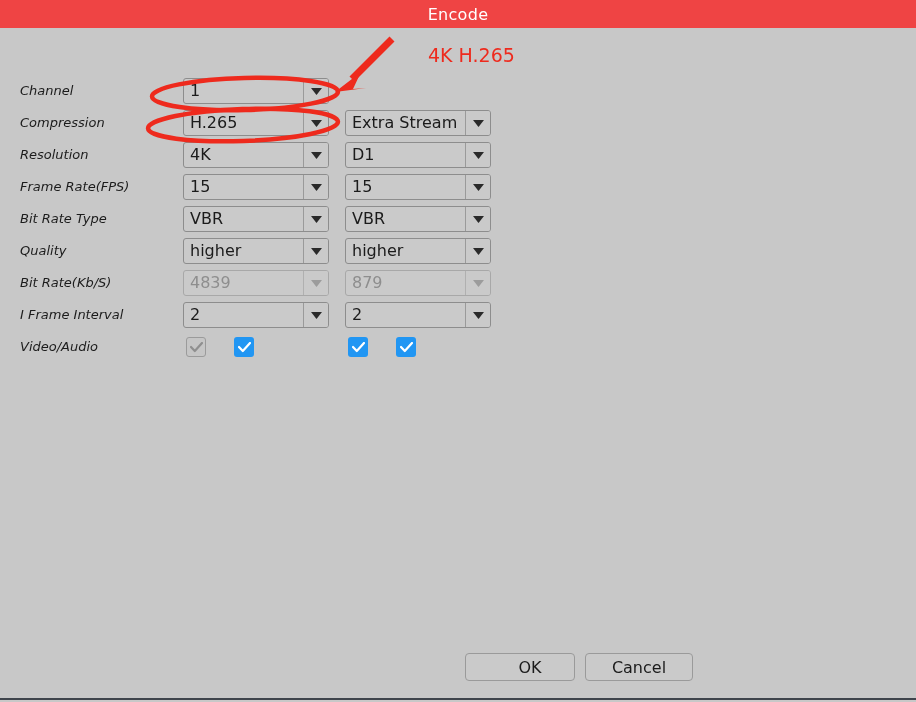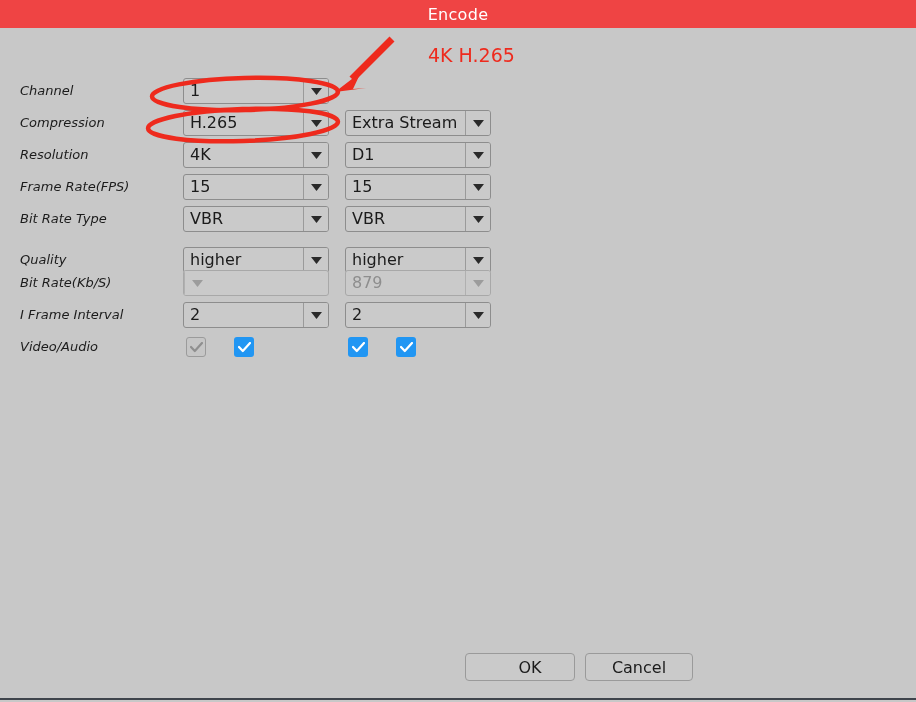--- a/index.html
+++ b/index.html
@@ -253,21 +253,21 @@
         </div>
         <div class="combo col-extra">
           <div class="combo-value">VBR</div>
           <div class="combo-arrow">
             <svg width="11" height="7" viewBox="0 0 11 7" aria-hidden="true">
               <polygon points="0,0 11,0 5.5,7" fill="#2a2a2a"></polygon>
             </svg>
           </div>
         </div>
       </div>
-      <div class="form-row" style="top: 219px;">
+      <div class="form-row" style="top: 210px;">
         <div class="row-label">Quality</div>
         <div class="combo col-main">
           <div class="combo-value">higher</div>
           <div class="combo-arrow">
             <svg width="11" height="7" viewBox="0 0 11 7" aria-hidden="true">
               <polygon points="0,0 11,0 5.5,7" fill="#2a2a2a"></polygon>
             </svg>
           </div>
         </div>
         <div class="combo col-extra">
@@ -275,20 +275,21 @@
           <div class="combo-arrow">
             <svg width="11" height="7" viewBox="0 0 11 7" aria-hidden="true">
               <polygon points="0,0 11,0 5.5,7" fill="#2a2a2a"></polygon>
             </svg>
           </div>
         </div>
       </div>
       <div class="form-row" style="top: 242px;">
         <div class="row-label">Bit Rate(Kb/S)</div>
         <div class="combo col-main disabled">
+          <div class="combo-value">4839</div>
           <div class="combo-arrow">
             <svg width="11" height="7" viewBox="0 0 11 7" aria-hidden="true">
               <polygon points="0,0 11,0 5.5,7" fill="#9c9c9c"></polygon>
             </svg>
           </div>
         </div>
         <div class="combo col-extra disabled">
           <div class="combo-value">879</div>
           <div class="combo-arrow">
             <svg width="11" height="7" viewBox="0 0 11 7" aria-hidden="true">

